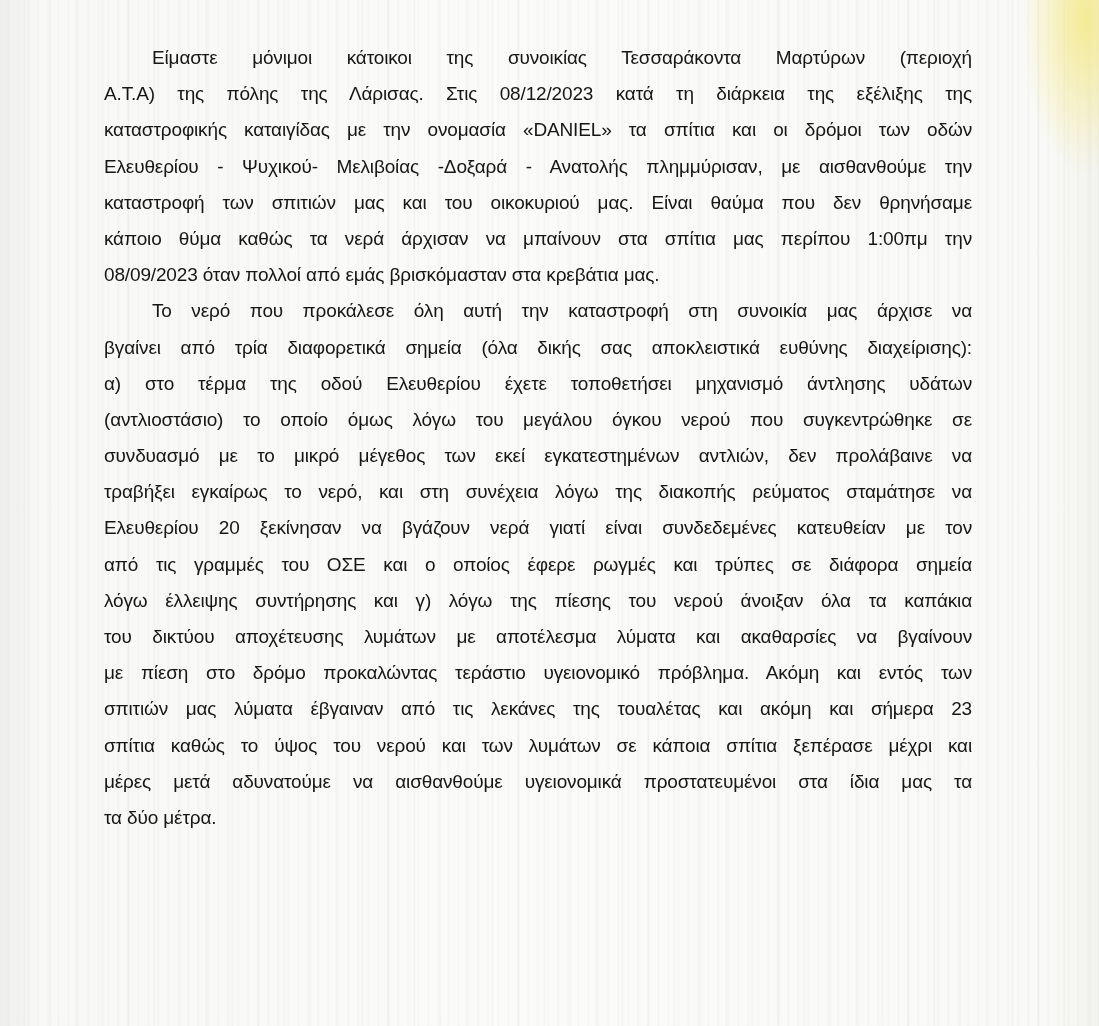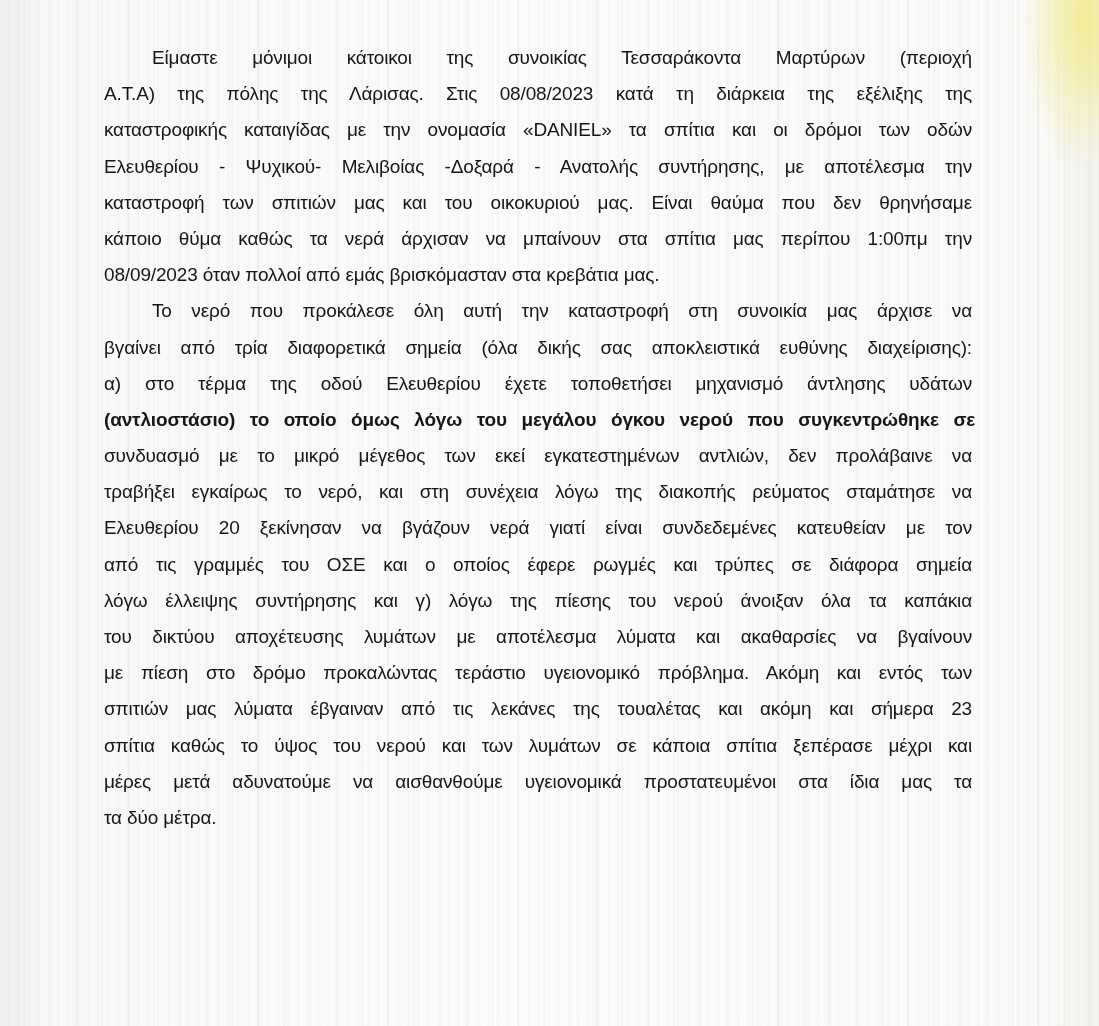--- a/index.html
+++ b/index.html
@@ -51,32 +51,32 @@
     }
   </style>
 </head>
 <body>
 
 <div class="scan-bg"></div>
 
 <div class="page">
   <div>
     <span class="line indent" style="white-space: nowrap; display: block; word-spacing: 22.4286px;">Είμαστε μόνιμοι κάτοικοι της συνοικίας Τεσσαράκοντα Μαρτύρων (περιοχή</span>
-    <span class="line" style="white-space: nowrap; display: block; word-spacing: 12.9167px;">Α.Τ.Α) της πόλης της Λάρισας. Στις 08/08/2023 κατά τη διάρκεια της εξέλιξης της</span>
+    <span class="line" style="white-space: nowrap; display: block; word-spacing: 12.9167px;">Α.Τ.Α) της πόλης της Λάρισας. Στις 08/12/2023 κατά τη διάρκεια της εξέλιξης της</span>
     <span class="line" style="white-space: nowrap; display: block; word-spacing: 7.25px;">καταστροφικής καταιγίδας με την ονομασία «DANIEL» τα σπίτια και οι δρόμοι των οδών</span>
-    <span class="line" style="white-space: nowrap; display: block; word-spacing: 8.4px;">Ελευθερίου - Ψυχικού- Μελιβοίας -Δοξαρά - Ανατολής συντήρησης, με αποτέλεσμα την</span>
+    <span class="line" style="white-space: nowrap; display: block; word-spacing: 8.4px;">Ελευθερίου - Ψυχικού- Μελιβοίας -Δοξαρά - Ανατολής πλημμύρισαν, με αισθανθούμε την</span>
     <span class="line" style="white-space: nowrap; display: block; word-spacing: 8.16667px;">καταστροφή των σπιτιών μας και του οικοκυριού μας. Είναι θαύμα που δεν θρηνήσαμε</span>
     <span class="line" style="white-space: nowrap; display: block; word-spacing: 7.76923px;">κάποιο θύμα καθώς τα νερά άρχισαν να μπαίνουν στα σπίτια μας περίπου 1:00πμ την</span>
     <span class="line last">08/09/2023 όταν πολλοί από εμάς βρισκόμασταν στα κρεβάτια μας.</span>
   </div>
   <div>
     <span class="line indent" style="white-space: nowrap; display: block; word-spacing: 10.0833px;">Το νερό που προκάλεσε όλη αυτή την καταστροφή στη συνοικία μας άρχισε να</span>
     <span class="line" style="white-space: nowrap; display: block; word-spacing: 8.9px;">βγαίνει από τρία διαφορετικά σημεία (όλα δικής σας αποκλειστικά ευθύνης διαχείρισης):</span>
     <span class="line" style="white-space: nowrap; display: block; word-spacing: 13.4px;">α) στο τέρμα της οδού Ελευθερίου έχετε τοποθετήσει μηχανισμό άντλησης υδάτων</span>
-    <span class="line" style="white-space: nowrap; display: block; word-spacing: 9.45455px; font-weight: bold;">(αντλιοστάσιο) το οποίο όμως λόγω του μεγάλου όγκου νερού που συγκεντρώθηκε σε</span>
+    <span class="line" style="white-space: nowrap; display: block; word-spacing: 9.45455px;">(αντλιοστάσιο) το οποίο όμως λόγω του μεγάλου όγκου νερού που συγκεντρώθηκε σε</span>
     <span class="line" style="white-space: nowrap; display: block; word-spacing: 9px;">συνδυασμό με το μικρό μέγεθος των εκεί εγκατεστημένων αντλιών, δεν προλάβαινε να</span>
     <span class="line" style="white-space: nowrap; display: block; word-spacing: 6.66667px;">τραβήξει εγκαίρως το νερό, και στη συνέχεια λόγω της διακοπής ρεύματος σταμάτησε να</span>
     <span class="line" style="white-space: nowrap; display: block; word-spacing: 9.90909px;">Ελευθερίου 20 ξεκίνησαν να βγάζουν νερά γιατί είναι συνδεδεμένες κατευθείαν με τον</span>
     <span class="line" style="white-space: nowrap; display: block; word-spacing: 8.57143px;">από τις γραμμές του ΟΣΕ και ο οποίος έφερε ρωγμές και τρύπες σε διάφορα σημεία</span>
     <span class="line" style="white-space: nowrap; display: block; word-spacing: 8.23077px;">λόγω έλλειψης συντήρησης και γ) λόγω της πίεσης του νερού άνοιξαν όλα τα καπάκια</span>
     <span class="line" style="white-space: nowrap; display: block; word-spacing: 9.7px;">του δικτύου αποχέτευσης λυμάτων με αποτέλεσμα λύματα και ακαθαρσίες να βγαίνουν</span>
     <span class="line" style="white-space: nowrap; display: block; word-spacing: 7.27273px;">με πίεση στο δρόμο προκαλώντας τεράστιο υγειονομικό πρόβλημα. Ακόμη και εντός των</span>
     <span class="line" style="white-space: nowrap; display: block; word-spacing: 8.15385px;">σπιτιών μας λύματα έβγαιναν από τις λεκάνες της τουαλέτας και ακόμη και σήμερα 23</span>
     <span class="line" style="white-space: nowrap; display: block; word-spacing: 6.71429px;">σπίτια καθώς το ύψος του νερού και των λυμάτων σε κάποια σπίτια ξεπέρασε μέχρι και</span>
     <span class="line" style="white-space: nowrap; display: block; word-spacing: 11.4px;">μέρες μετά αδυνατούμε να αισθανθούμε υγειονομικά προστατευμένοι στα ίδια μας τα</span>

